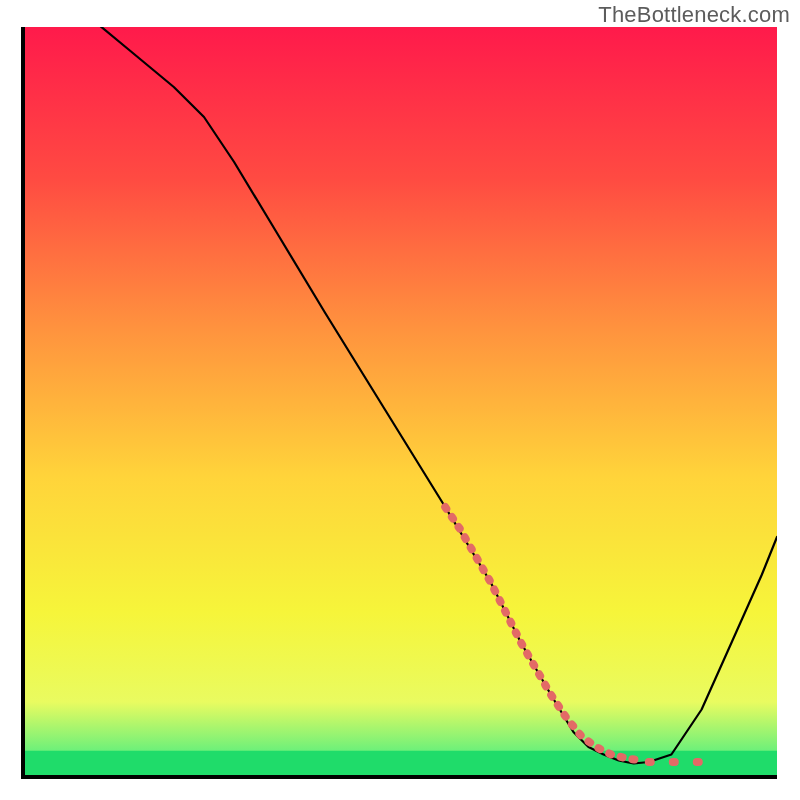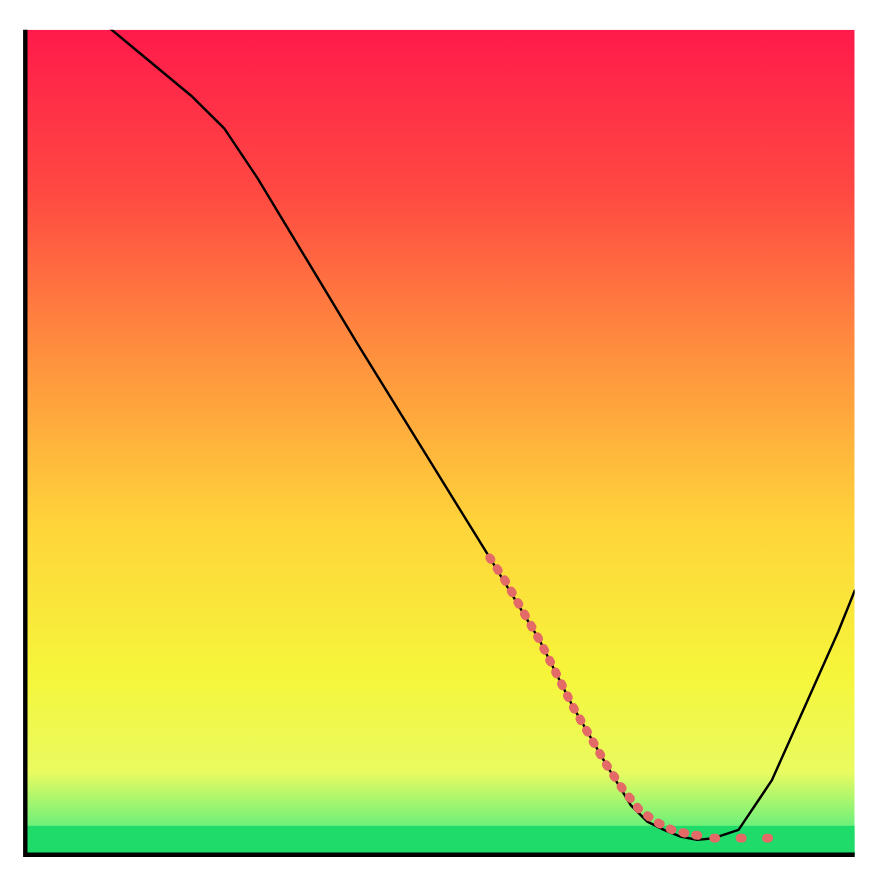--- a/index.html
+++ b/index.html
@@ -32,20 +32,21 @@
     top: 0;
     width: 800px;
     height: 800px;
     display: block;
   }
 </style>
 </head>
 <body>
 <div class="wrap">
 
+  <div class="watermark">TheBottleneck.com</div>
 
   <svg viewBox="0 0 800 800" preserveAspectRatio="none">
     <defs>
       <linearGradient id="bg-grad" x1="0" y1="0" x2="0" y2="1">
       <stop offset="0%" stop-color="#ff1a4b"></stop>
           <stop offset="20%" stop-color="#ff4a42"></stop>
           <stop offset="40%" stop-color="#ff923e"></stop>
           <stop offset="60%" stop-color="#ffd43a"></stop>
           <stop offset="78%" stop-color="#f6f53a"></stop>
           <stop offset="90%" stop-color="#e9fb60"></stop>

